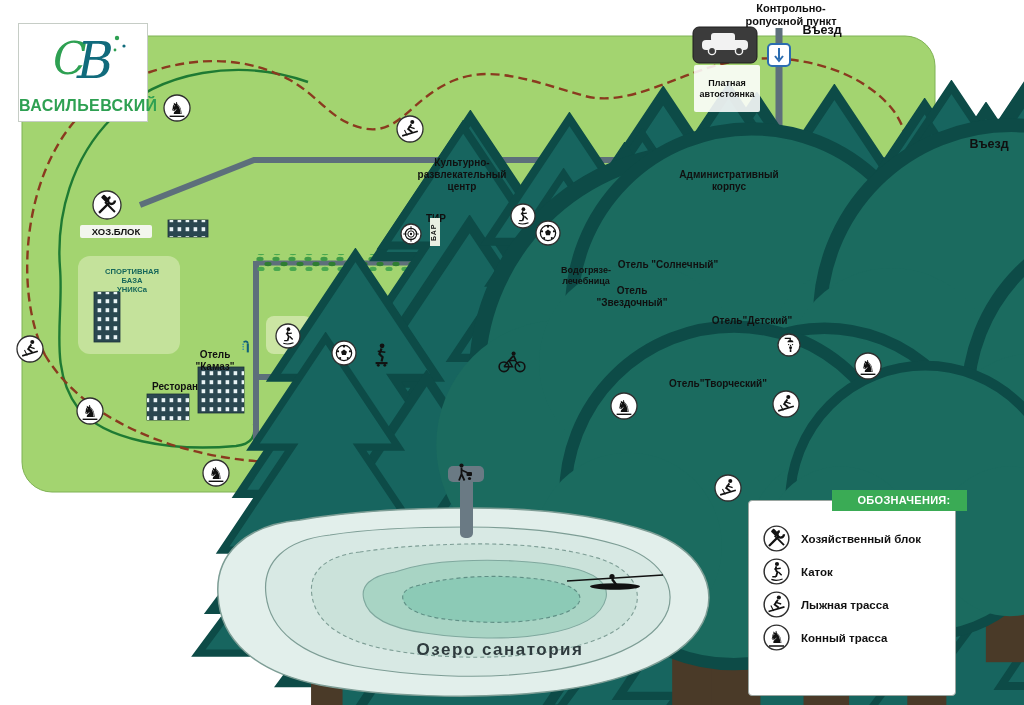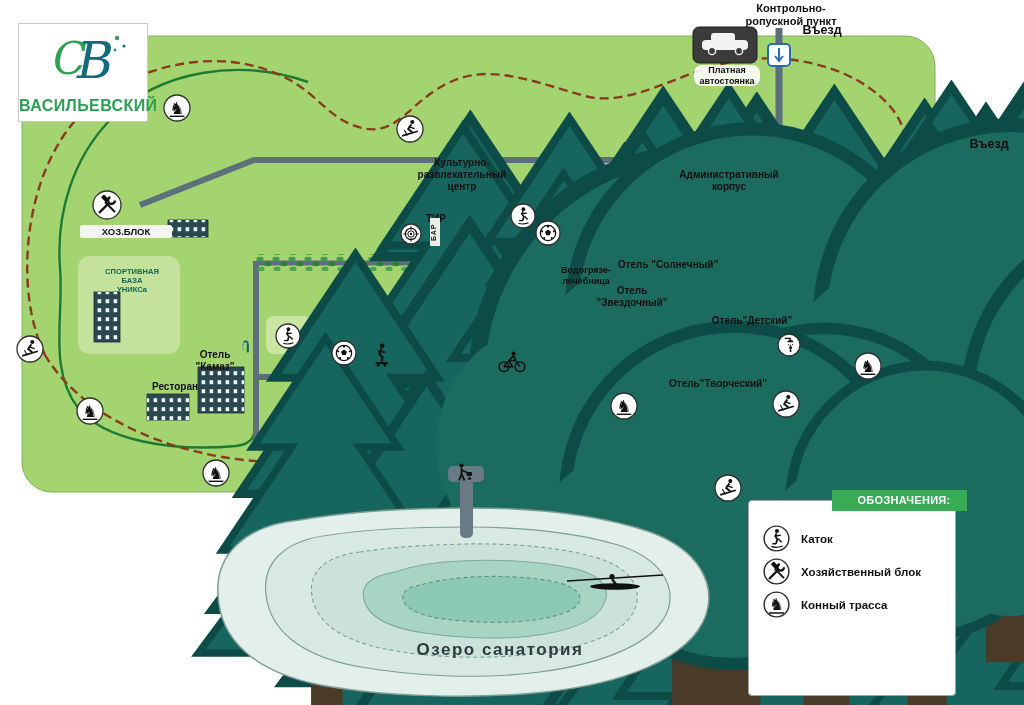--- a/index.html
+++ b/index.html
@@ -428,62 +428,69 @@
     <circle cx="98" cy="14" r="2.2" fill="#2ea052"></circle>
     <circle cx="105" cy="22" r="1.6" fill="#116b7c"></circle>
     <circle cx="96" cy="26" r="1.4" fill="#2ea052"></circle>
   </svg>
   <div class="logo-title">ВАСИЛЬЕВСКИЙ</div>
 </div>
 
 <div class="mlabel" style="left:732px;top:2px;width:118px;font-size:11px;">Контрольно-
 ропускной пункт</div>
 <div class="mlabel" style="left:797px;top:23px;width:50px;font-size:12.5px;font-weight:800;">Въезд</div>
-<div class="mlabel" style="left:694px;top:65px;width:62px;font-size:9px;background:rgba(255,255,255,.88);padding:0 2px;border-radius:8px;">Платная
+<div class="mlabel" style="left:694px;top:65px;width:62px;font-size:9px;background:rgba(255,255,255,.88);padding:13px 2px;border-radius:2px;">Платная
 автостоянка</div>
 <div class="mlabel" style="left:963px;top:137px;width:52px;font-size:12.5px;font-weight:800;">Въезд</div>
 
 <div class="mlabel" style="left:404px;top:157px;width:116px;">Культурно-
 развлекательный
 центр</div>
 <div class="mlabel" style="left:396px;top:213px;width:32px;margin-left:24px;">ТИР</div>
 <div class="bar-strip">БАР</div>
 <div class="mlabel" style="left:670px;top:169px;width:118px;">Административный
 корпус</div>
 <div class="mlabel" style="left:546px;top:265px;width:80px;font-size:9px;">Водогрязе-
 лечебница</div>
 <div class="mlabel" style="left:608px;top:259px;width:120px;">Отель "Солнечный"</div>
 <div class="mlabel" style="left:590px;top:285px;width:84px;">Отель
 "Звездочный"</div>
 <div class="mlabel" style="left:704px;top:315px;width:96px;">Отель"Детский"</div>
 <div class="mlabel" style="left:660px;top:378px;width:116px;">Отель"Творческий"</div>
 <div class="mlabel" style="left:184px;top:349px;width:62px;">Отель
 "Камаз"</div>
 <div class="mlabel" style="left:143px;top:381px;width:64px;">Ресторан</div>
-<div class="mlabel" style="left:80px;top:225px;width:64px;font-size:9.5px;background:#f3f6ee;border-radius:2px;padding:1px 14px;">ХОЗ.БЛОК</div>
+<div class="mlabel" style="left:80px;top:225px;width:64px;font-size:9.5px;background:#f3f6ee;border-radius:2px;padding:1px 4px;">ХОЗ.БЛОК</div>
 <div class="mlabel" style="left:96px;top:268px;width:72px;font-size:7.6px;color:#15665a;">СПОРТИВНАЯ
 БАЗА
 УНИКСа</div>
 <div class="mlabel" style="left:375px;top:640px;width:250px;font-size:17px;font-weight:700;color:#2e3a3d;letter-spacing:1.5px;">Озеро  санатория</div>
 
 <div class="legend-title">ОБОЗНАЧЕНИЯ:</div>
 <div class="legend-box">
+  <div class="legend-row">
+    <svg class="licon" viewBox="0 0 24 24">
+      <circle cx="12" cy="12" r="11" class="marker-circle"></circle>
+          <use href="#sym-tools" x="2" y="2" width="20" height="20"></use>
+        </svg>
+    <span>Хозяйственный блок</span>
+  </div>
   <div class="legend-row">
     <svg class="licon" viewBox="0 0 24 24">
       <circle cx="12" cy="12" r="11" class="marker-circle"></circle>
           <use href="#sym-skate" x="2" y="2" width="20" height="20"></use>
         </svg>
     <span>Каток</span>
   </div>
   <div class="legend-row">
     <svg class="licon" viewBox="0 0 24 24">
       <circle cx="12" cy="12" r="11" class="marker-circle"></circle>
-          <use href="#sym-tools" x="2" y="2" width="20" height="20"></use>
+          <use href="#sym-ski" x="2" y="2" width="20" height="20"></use>
         </svg>
-    <span>Хозяйственный блок</span>
+    <span>Лыжная трасса</span>
   </div>
   <div class="legend-row">
     <svg class="licon" viewBox="0 0 24 24">
       <circle cx="12" cy="12" r="11" class="marker-circle"></circle>
           <use href="#sym-horse" x="2" y="2" width="20" height="20"></use>
         </svg>
     <span>Конный трасса</span>
   </div>
 </div>
 

